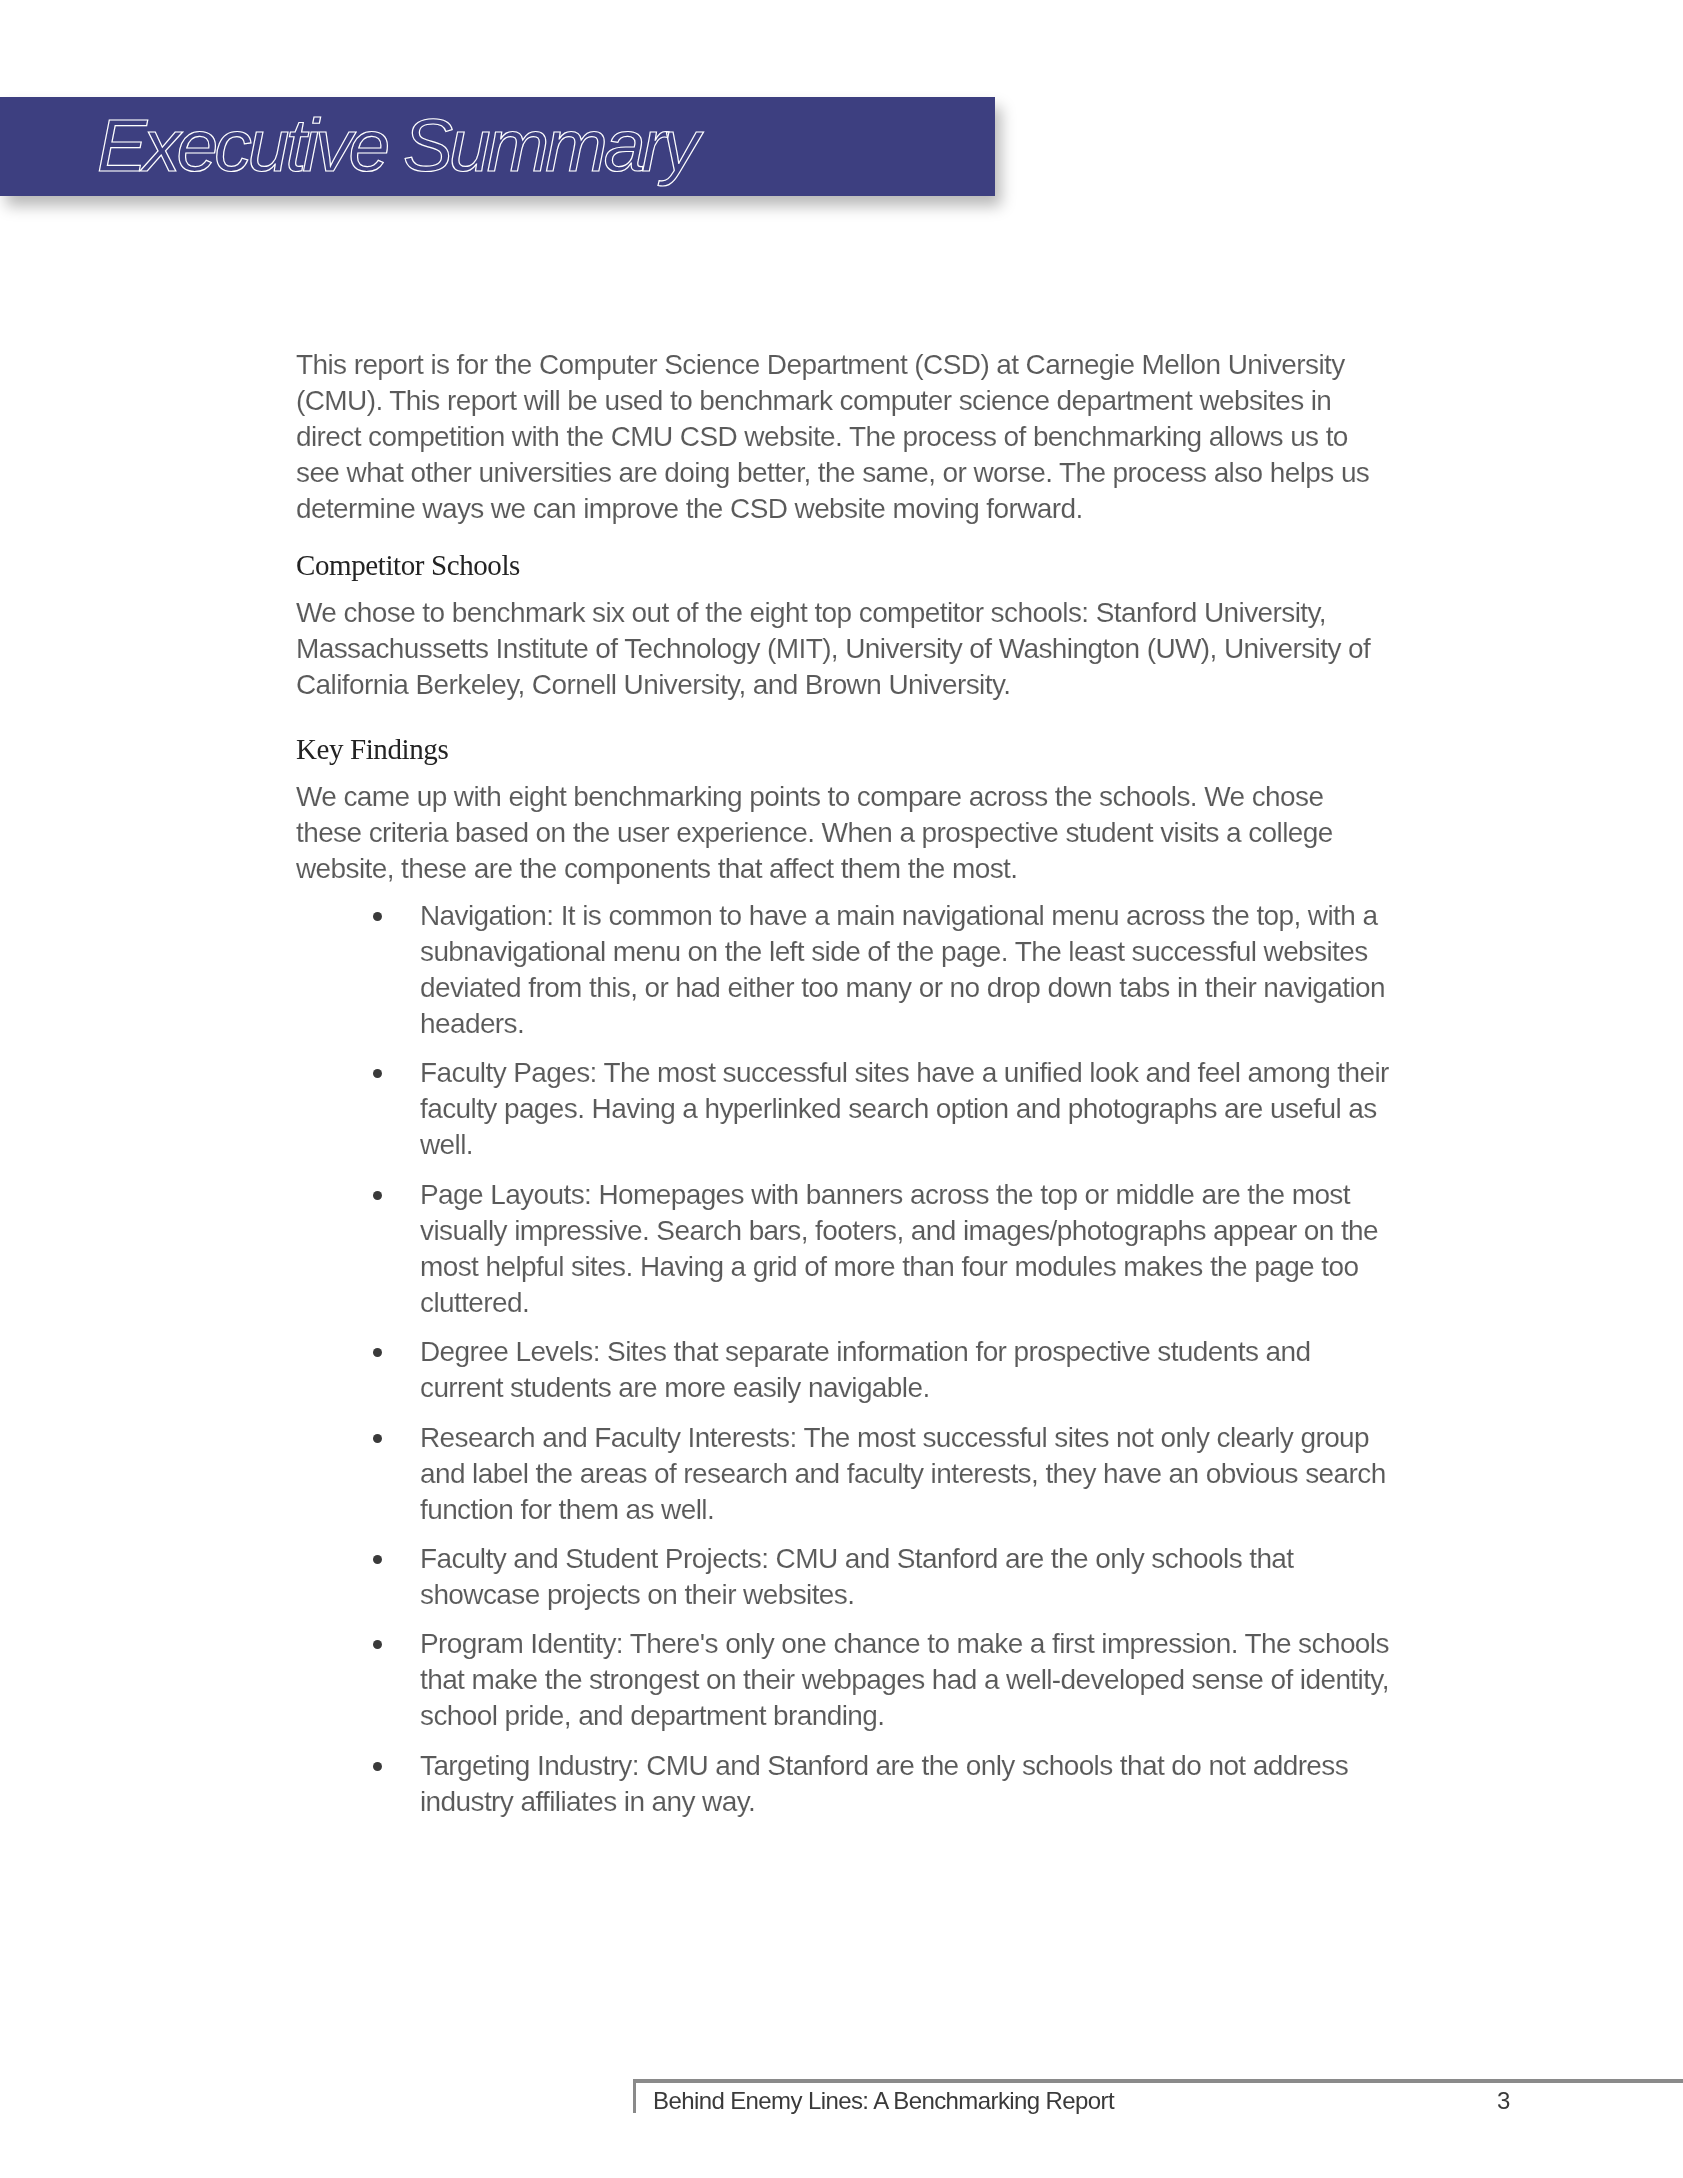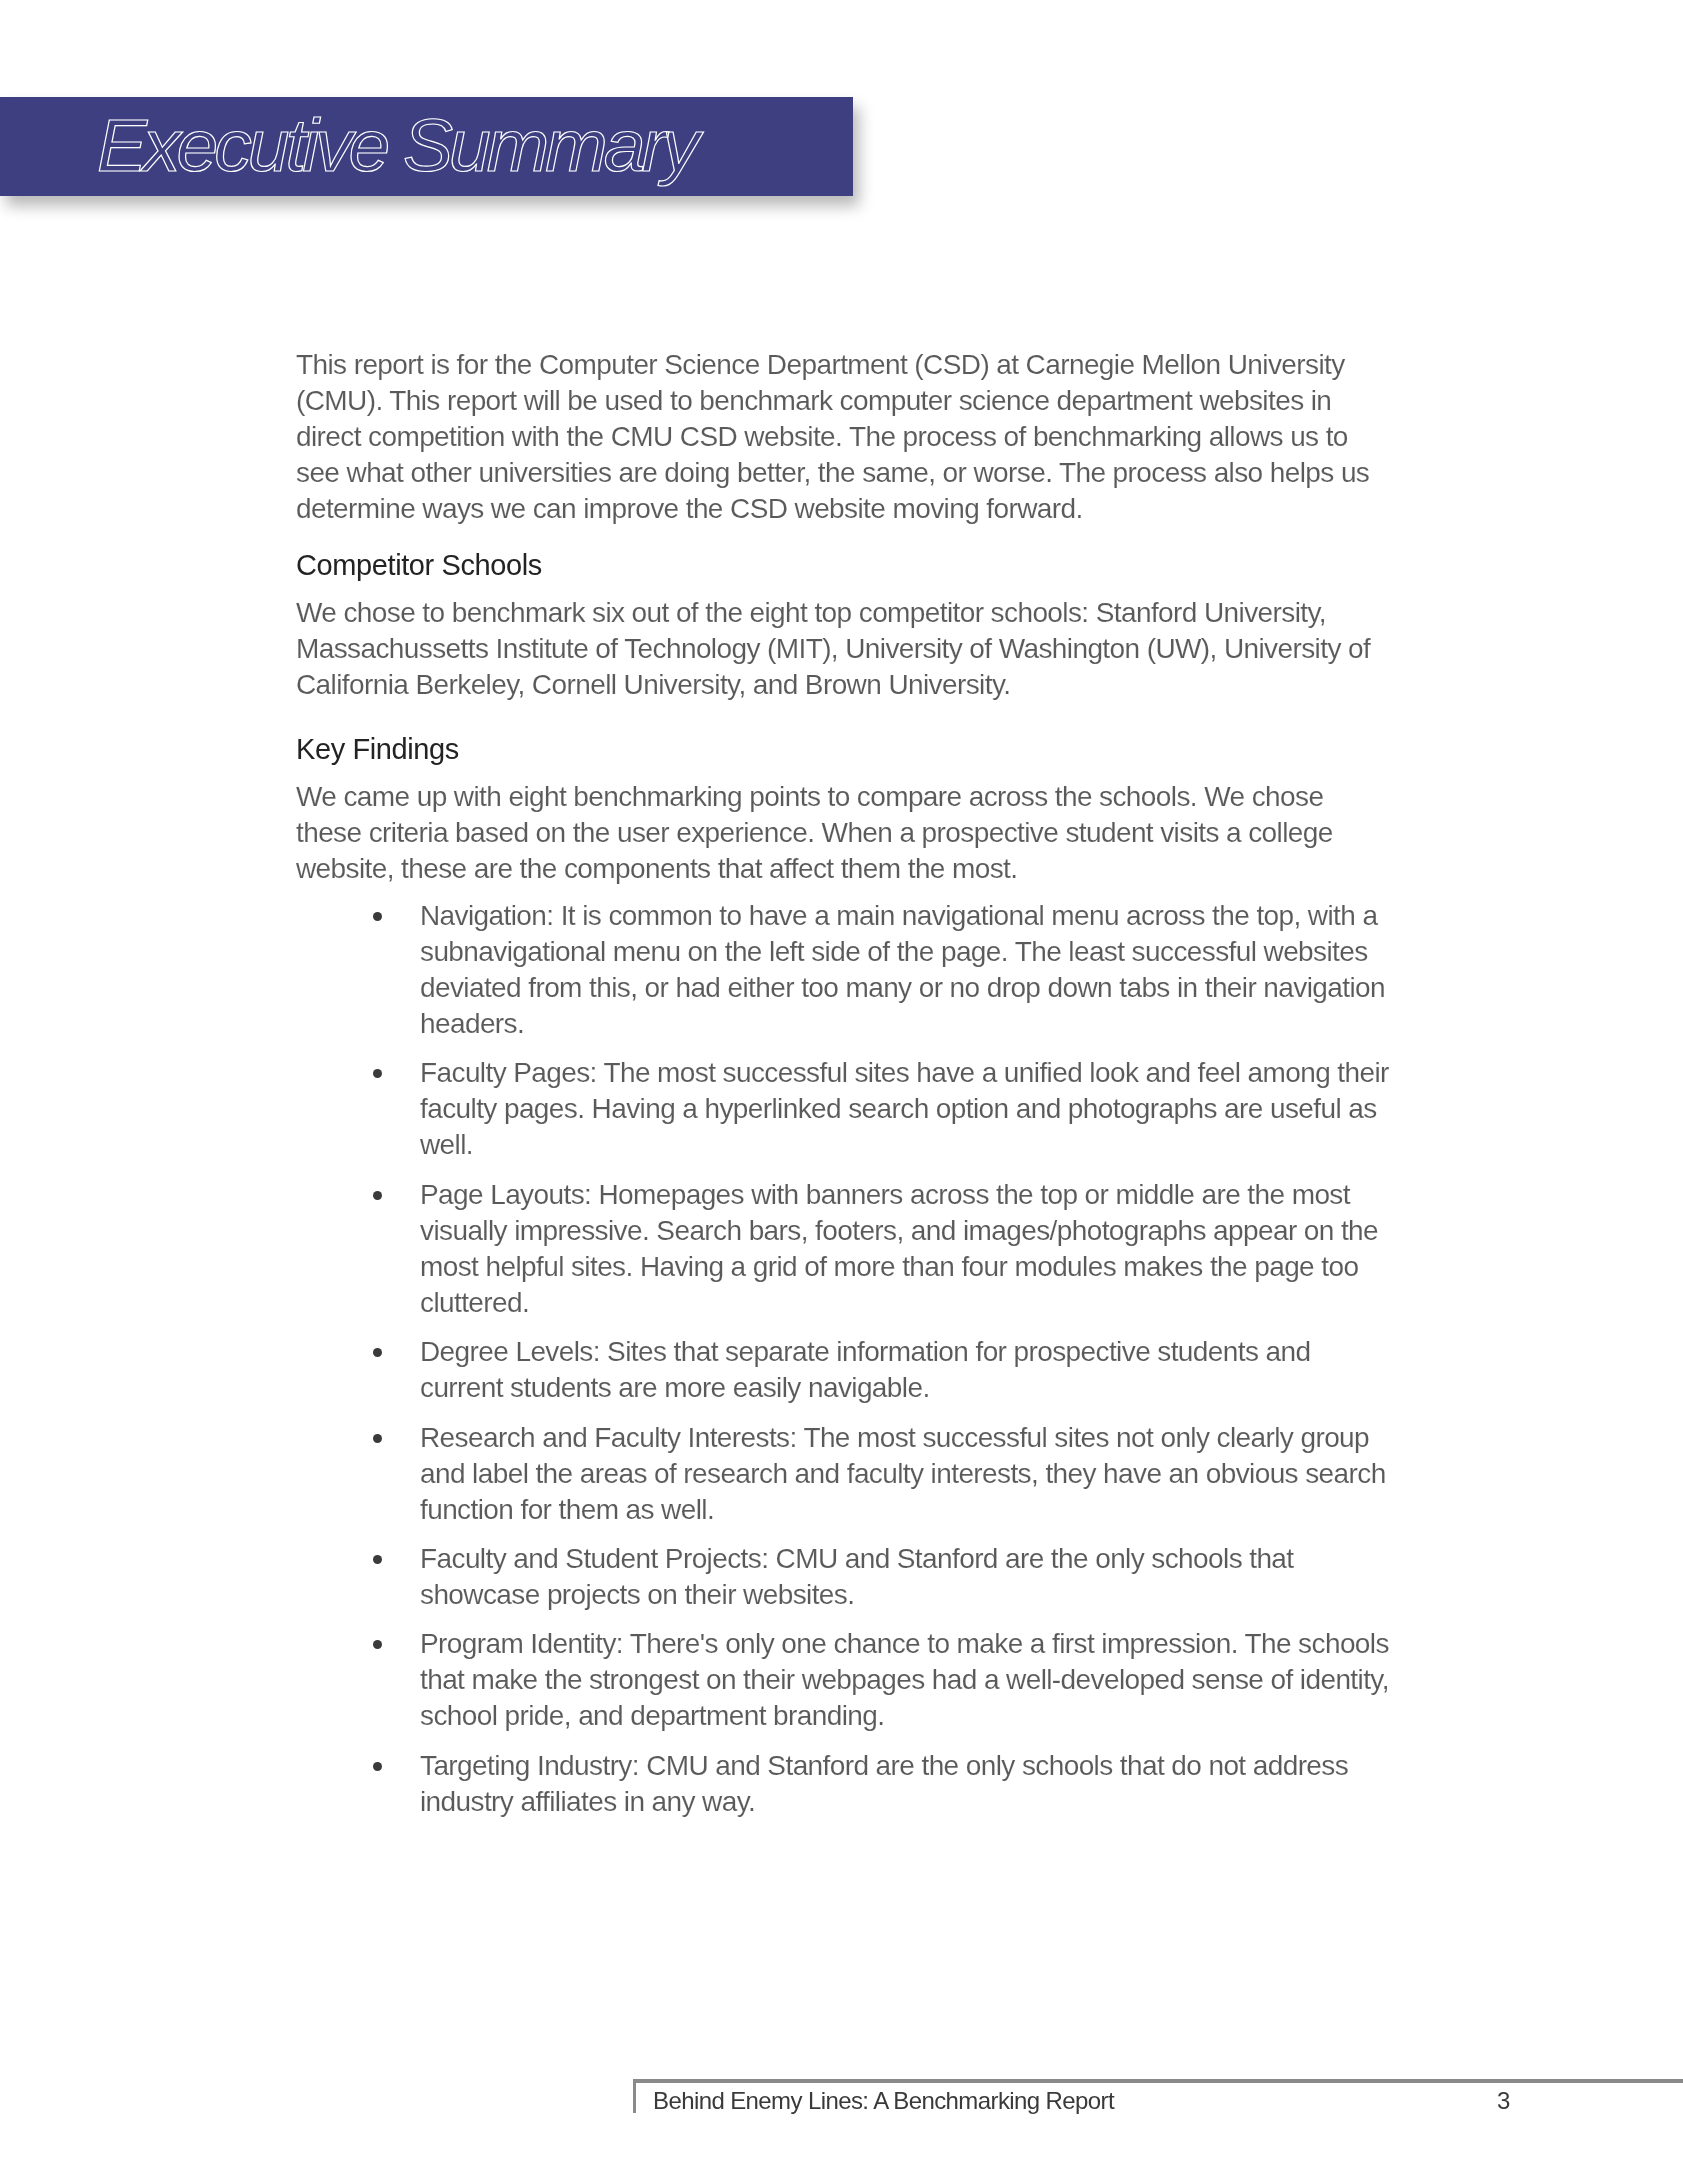--- a/index.html
+++ b/index.html
@@ -1,18 +1,18 @@
 <!DOCTYPE html>
 <html><head>
 <meta charset="utf-8">
 <style>
   html, body { margin: 0; padding: 0; background: #ffffff; }
   body { width: 1683px; height: 2178px; position: relative; overflow: hidden; }
   .banner {
-    position: absolute; left: 0; top: 97px; width: 853px; height: 99px;
+    position: absolute; left: 0; top: 97px; width: 995px; height: 99px;
     background: #3d3f80;
     box-shadow: 6px 10px 14px rgba(0,0,0,0.28);
   }
   .banner-title {
     position: absolute; left: 97px; top: 4px;
     font-family: "Liberation Sans", sans-serif; font-weight: normal; font-style: italic;
     font-size: 75px; line-height: 89px; letter-spacing: -4px;
     color: transparent; -webkit-text-stroke: 1.2px #ffffff;
     margin: 0;
   }
@@ -20,21 +20,21 @@
     position: absolute; left: 296px; top: 347px; width: 1099px;
     font-family: "Liberation Sans", sans-serif;
   }
   .para {
     font-size: 28px; line-height: 36px; color: #5a5a5a;
     letter-spacing: -0.6px; font-weight: normal; margin: 0;
     -webkit-text-stroke: 0.1px #ffffff;
   }
   .heading {
     font-size: 29px; line-height: 36px; color: #232323; font-weight: normal;
-    letter-spacing: -0.4px; margin: 0;
+    letter-spacing: -0.4px; margin: 0; font-family: Liberation Serif, serif;
   }
   .p1 { margin-bottom: 20px; }
   .h-comp { margin-bottom: 12px; }
   .p2 { margin-bottom: 28px; }
   .h-key { margin-bottom: 12px; margin-top: 23px; }
   .p3 { margin-bottom: 11px; }
   .bullets { list-style: none; margin: 0; padding: 0; }
   .bullet-item {
     position: relative; padding-left: 124px; margin-bottom: 13.4px;
     font-size: 28px; line-height: 36px; color: #5a5a5a; letter-spacing: -0.6px;

